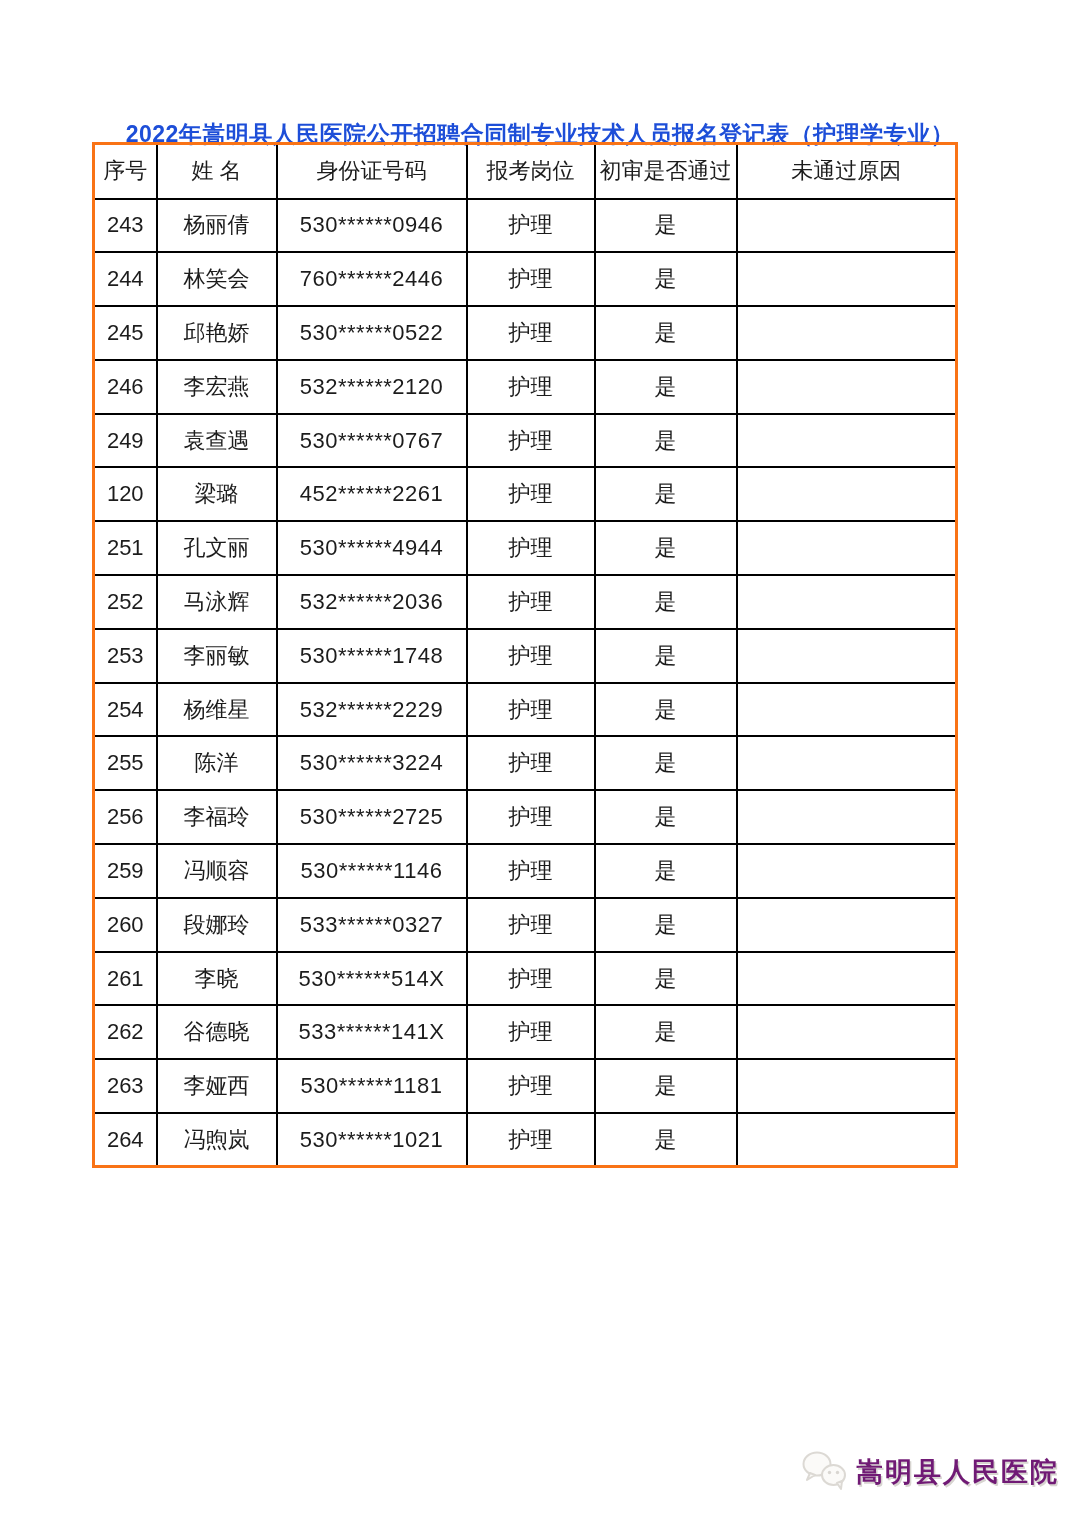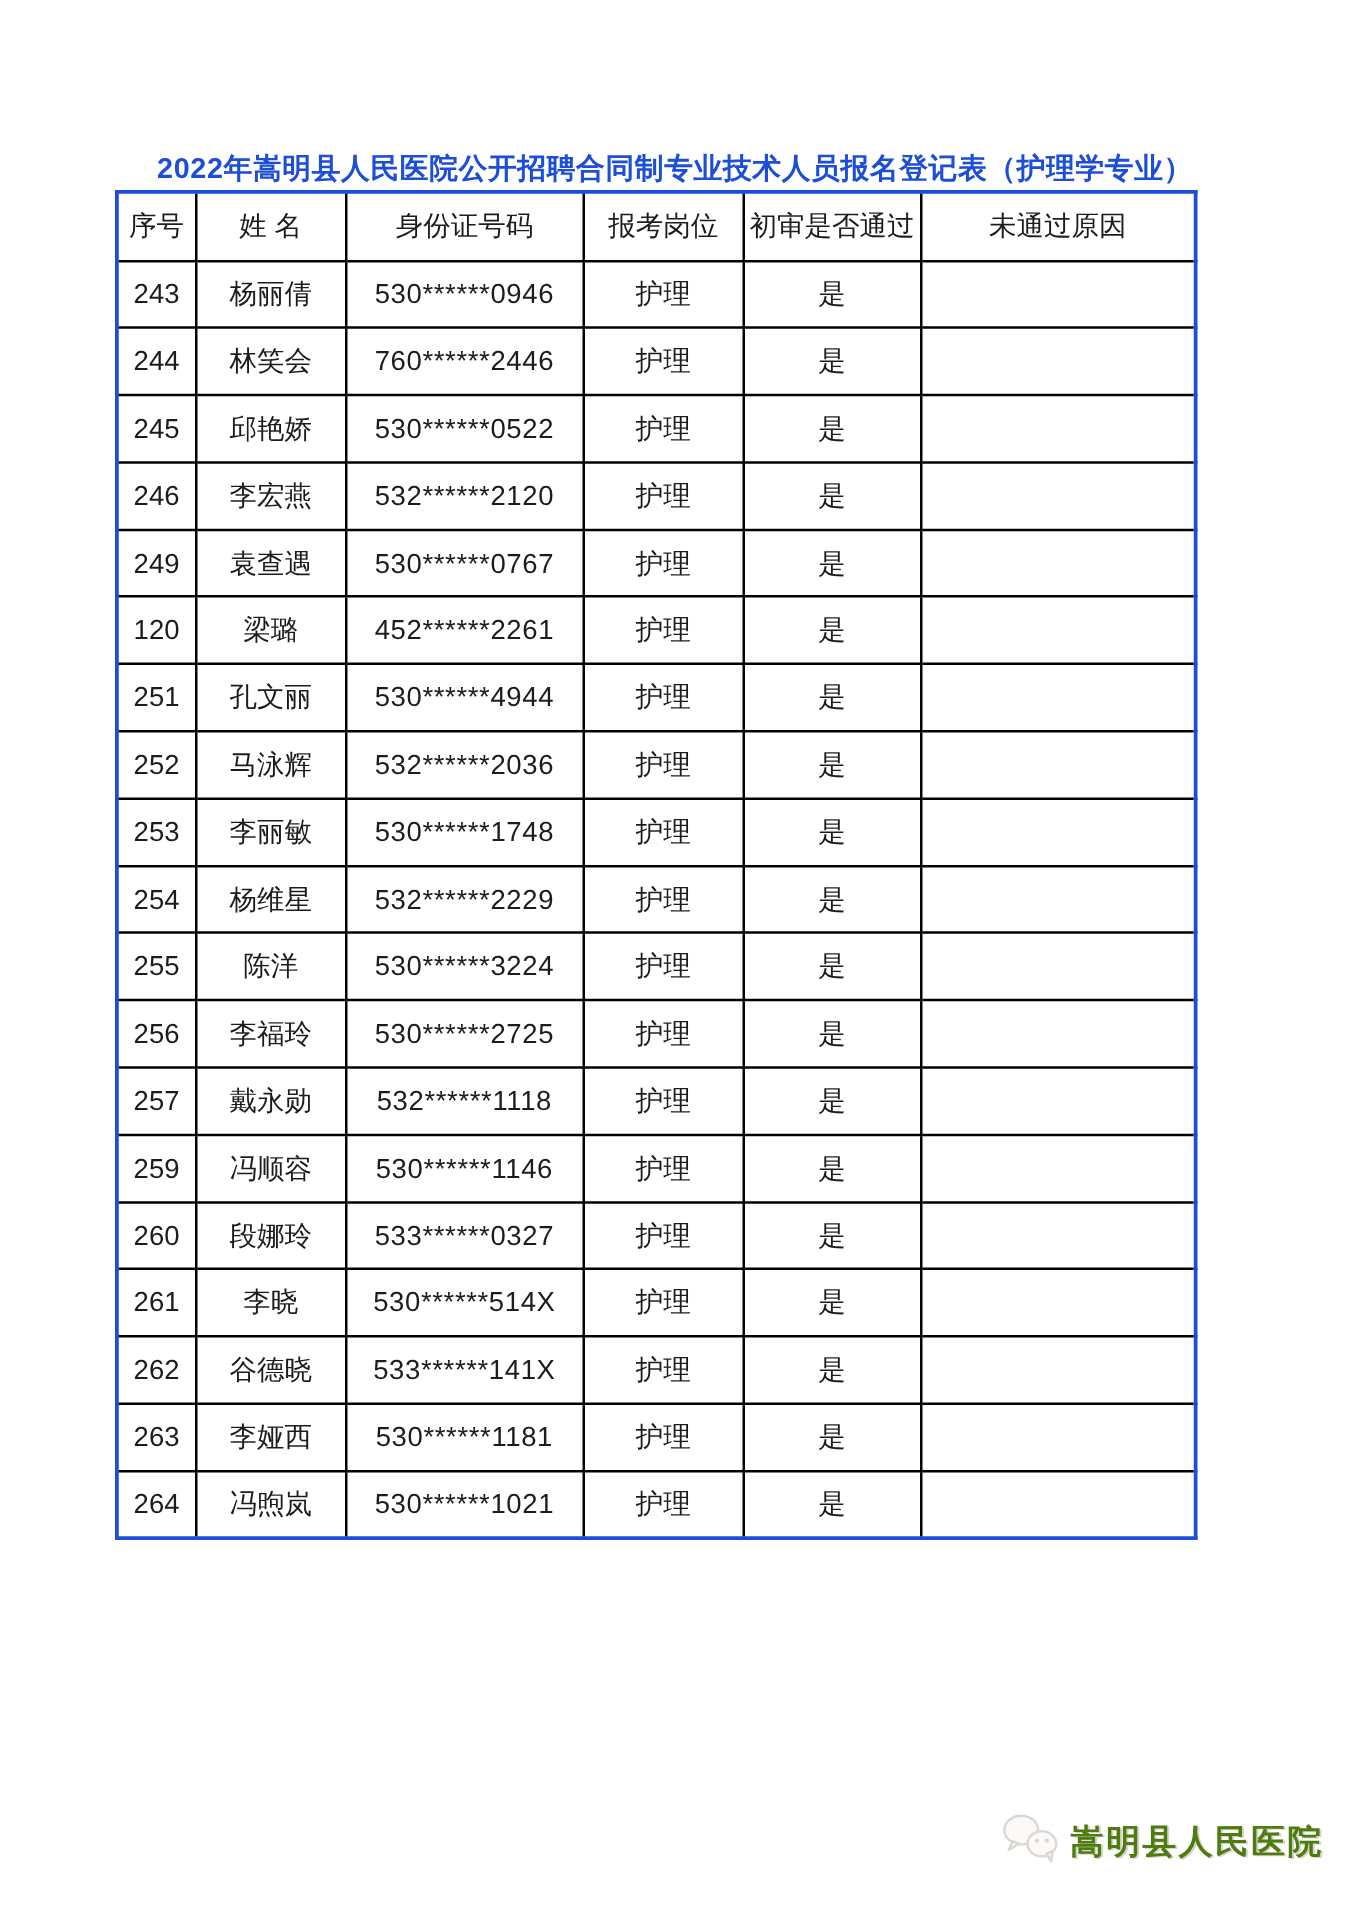--- a/index.html
+++ b/index.html
@@ -21,25 +21,25 @@
     left: 0;
     width: 100%;
     text-align: center;
     font-size: 23px;
     font-weight: 700;
     letter-spacing: 0.5px;
     color: #1d4ed8;
   }
   table.reg-table {
     position: absolute;
-    top: 152px;
+    top: 142px;
     left: 92px;
     border-collapse: collapse;
     table-layout: fixed;
-    border: 3px solid #1d4ed8;
+    border: 3px solid #f97316;
   }
   .reg-table th, .reg-table td {
     border: 2px solid #000;
     text-align: center;
     vertical-align: middle;
     padding: 0;
     font-size: 22px;
     font-weight: 400;
     color: #1c1c1c;
     overflow: hidden;
@@ -54,21 +54,21 @@
     top: 1449px;
     left: 801px;
     display: flex;
     align-items: center;
     gap: 7px;
   }
   .watermark-text {
     font-size: 27px;
     font-weight: 700;
     letter-spacing: 2px;
-    color: #4d7c0f;
+    color: #701a75;
     text-shadow: 1.5px 1.5px 0 #d7d4d0, -1px -1px 0 #ffffff;
     white-space: nowrap;
   }
 </style>
 </head>
 <body>
 
 <h1 class="doc-title">2022年嵩明县人民医院公开招聘合同制专业技术人员报名登记表（护理学专业）</h1>
 
 <table class="reg-table">
@@ -181,28 +181,20 @@
   </tr>
       <tr>
     <td class="cell-no">256</td>
     <td>李福玲</td>
     <td class="cell-id">530******2725</td>
     <td>护理</td>
     <td>是</td>
     <td></td>
   </tr>
       <tr>
-    <td class="cell-no">257</td>
-    <td>戴永勋</td>
-    <td class="cell-id">532******1118</td>
-    <td>护理</td>
-    <td>是</td>
-    <td></td>
-  </tr>
-      <tr>
     <td class="cell-no">259</td>
     <td>冯顺容</td>
     <td class="cell-id">530******1146</td>
     <td>护理</td>
     <td>是</td>
     <td></td>
   </tr>
       <tr>
     <td class="cell-no">260</td>
     <td>段娜玲</td>

